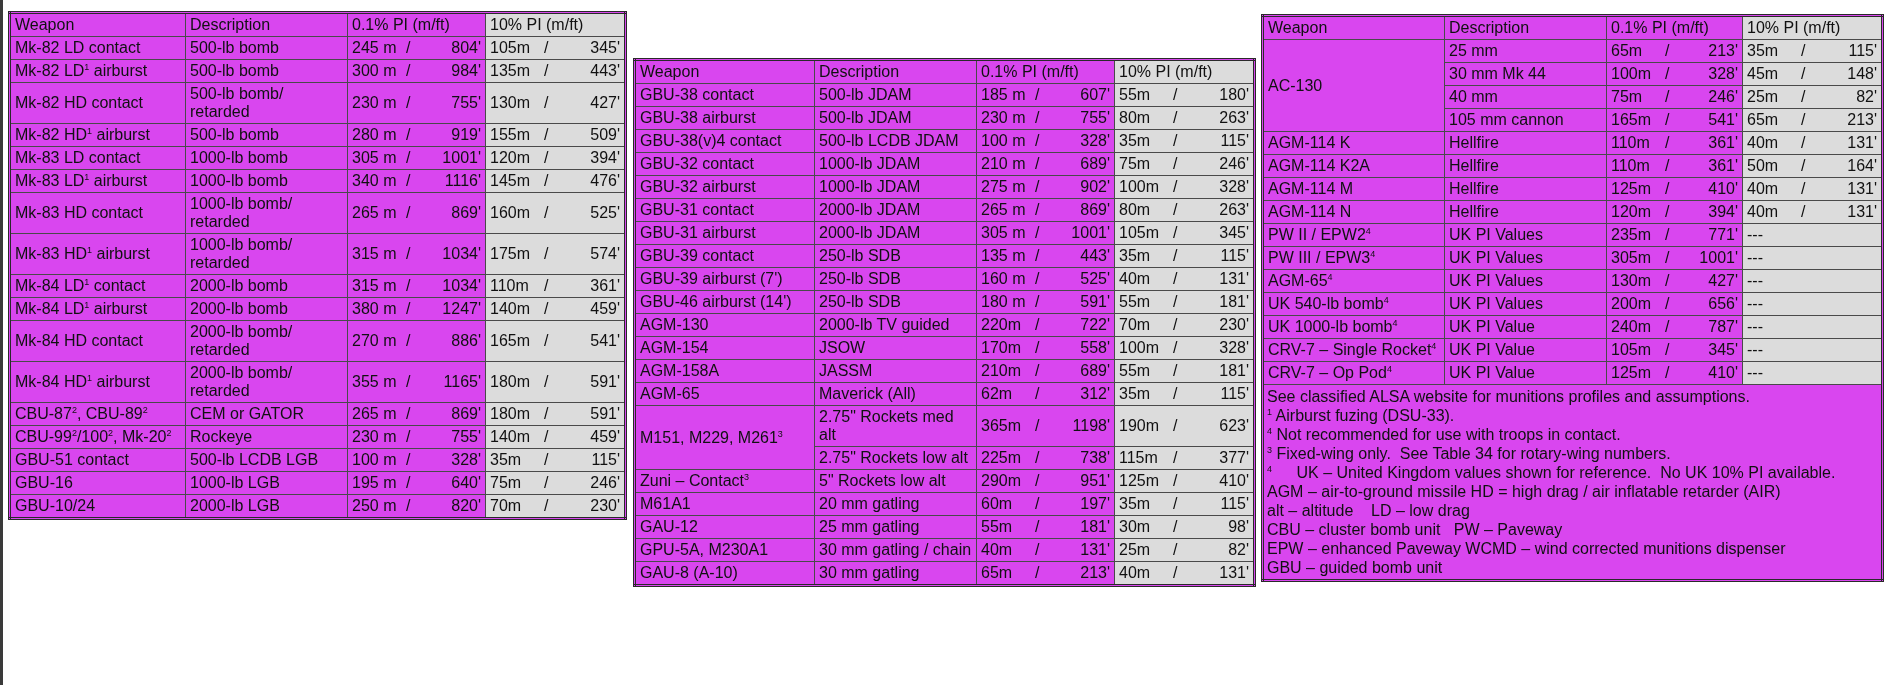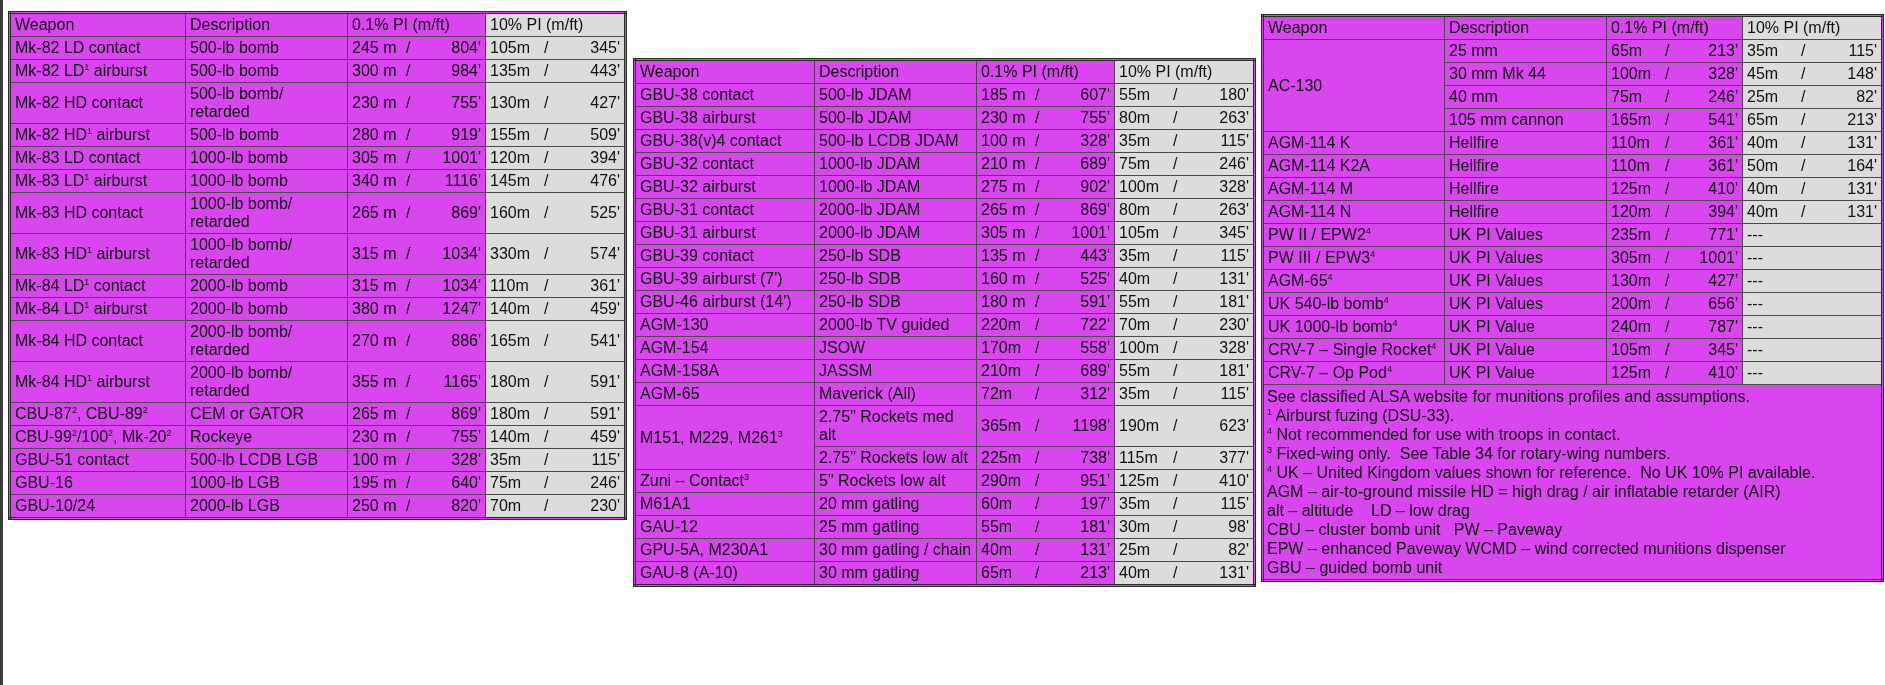--- a/index.html
+++ b/index.html
@@ -172,21 +172,21 @@
         <td class="wrap">1000-lb bomb/ retarded</td>
         <td class="">
           <div class="pi">
             <span class="m">315 m</span>
             <span class="sl">/</span>
             <span class="ft">1034'</span>
           </div>
         </td>
         <td class="shade">
           <div class="pi">
-            <span class="m">330m</span>
+            <span class="m">175m</span>
             <span class="sl">/</span>
             <span class="ft">574'</span>
           </div>
         </td>
       </tr>
       <tr>
         <td class="wrap"><span>Mk-84 LD</span><sup>1</sup><span> contact</span></td>
         <td class="wrap">2000-lb bomb</td>
         <td class="">
           <div class="pi">
@@ -596,21 +596,21 @@
             <span class="sl">/</span>
             <span class="ft">181'</span>
           </div>
         </td>
       </tr>
       <tr>
         <td class="wrap"><span>AGM-65</span></td>
         <td class="wrap">Maverick (All)</td>
         <td class="">
           <div class="pi">
-            <span class="m">72m</span>
+            <span class="m">62m</span>
             <span class="sl">/</span>
             <span class="ft">312'</span>
           </div>
         </td>
         <td class="shade">
           <div class="pi">
             <span class="m">35m</span>
             <span class="sl">/</span>
             <span class="ft">115'</span>
           </div>
@@ -982,21 +982,21 @@
           </div>
         </td>
         <td class="shade">---</td>
       </tr>
       <tr>
         <td colspan="4" class="notes-cell">
           <div><span style="white-space: pre;">See classified ALSA website for munitions profiles and assumptions.</span></div>
           <div><sup>1</sup><span style="white-space: pre;"> Airburst fuzing (DSU-33).</span></div>
           <div><sup>4</sup><span style="white-space: pre;"> Not recommended for use with troops in contact.</span></div>
           <div><sup>3</sup><span style="white-space: pre;"> Fixed-wing only.  See Table 34 for rotary-wing numbers.</span></div>
-          <div><sup>4</sup><span style="white-space: pre;"> UK – United Kingdom values shown for reference.  No UK 10% PI available.</span></div>
+          <div><sup>4</sup><span style="white-space: pre; margin-left: 20px;"> UK – United Kingdom values shown for reference.  No UK 10% PI available.</span></div>
           <div><span style="white-space: pre;">AGM – air-to-ground missile HD = high drag / air inflatable retarder (AIR)</span></div>
           <div><span style="white-space: pre;">alt – altitude    LD – low drag</span></div>
           <div><span style="white-space: pre;">CBU – cluster bomb unit   PW – Paveway</span></div>
           <div><span style="white-space: pre;">EPW – enhanced Paveway WCMD – wind corrected munitions dispenser</span></div>
           <div><span style="white-space: pre;">GBU – guided bomb unit</span></div>
         </td>
       </tr>
     </tbody>
 </table>
 

